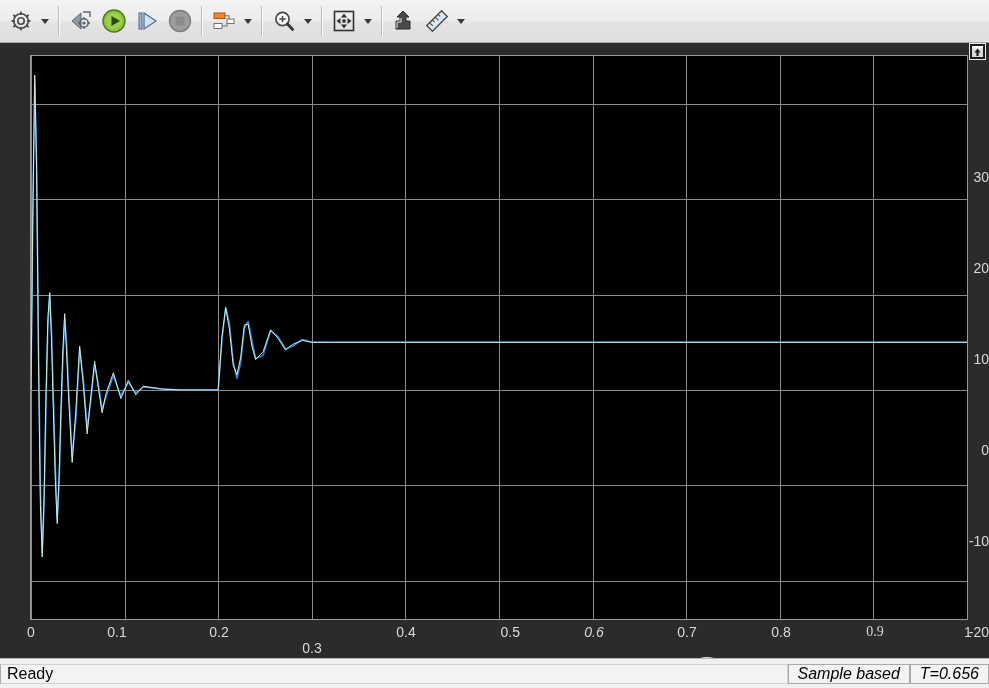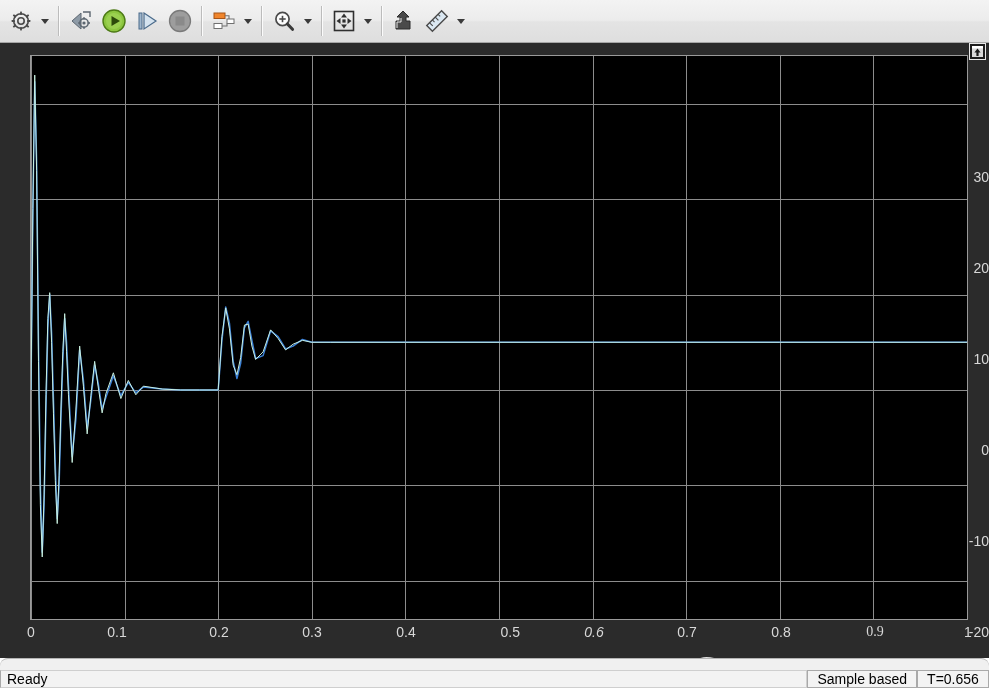--- a/index.html
+++ b/index.html
@@ -110,39 +110,39 @@
     opacity: 0.92;
   }
 
   
   .statusbar {
     flex: 0 0 30px;
     height: 30px;
     background: #f0f0f0;
     border-top: 1px solid #b4b4b4;
     display: flex;
-    align-items: flex-end;
-    font-size: 14px;
+    align-items: center;
+    font-size: 16px;
     color: #000;
-    border-radius: 8px;
   }
   .status-main {
     flex: 1 1 auto;
     display: flex; align-items: center;
     padding-left: 6px;
     border: 1px solid #cfcfcf;
     border-left: 1px solid #a9a9a9;
     background: #f3f3f3;
   }
   .status-cell {
     display: flex; align-items: center; justify-content: center;
     padding: 0 9px;
     border: 1px solid #a9a9a9;
     background: #f3f3f3;
     white-space: nowrap;
+    font-style: italic;
   }
   .status-cell.sample { min-width: 104px; }
   .status-cell.time  { min-width: 72px; }
 </style>
 </head>
 <body>
 
 <div id="app">
 
   <div class="toolbar">
@@ -309,21 +309,21 @@
     <div class="ytick" style="top:127px;">30</div>
     <div class="ytick" style="top:218px;">20</div>
     <div class="ytick" style="top:309px;">10</div>
     <div class="ytick" style="top:400px;">0</div>
     <div class="ytick" style="top:491px;">-10</div>
     <div class="ytick" style="top:582px;">-20</div>
 
     <div class="xtick" style="left:11px;">0</div>
     <div class="xtick" style="left:97px;">0.1</div>
     <div class="xtick" style="left:199px;">0.2</div>
-    <div class="xtick" style="left:292px;">0.3</div>
+    <div class="xtick" style="left:292px;margin-top:16px;">0.3</div>
     <div class="xtick" style="left:386px;">0.4</div>
     <div class="xtick" style="left:480px;text-align:right;">0.5</div>
     <div class="xtick" style="left:574px;font-style:italic;">0.6</div>
     <div class="xtick" style="left:667px;">0.7</div>
     <div class="xtick" style="left:761px;">0.8</div>
     <div class="xtick" style="left:855px;font-family:Liberation Serif, serif;">0.9</div>
     <div class="xtick" style="left:948px;">1</div>
 
     <div class="plot-frame">
       <svg id="plot-svg" width="936" height="563" viewBox="0 0 936 563" preserveAspectRatio="none" style="position:absolute; left:0; top:0;">

